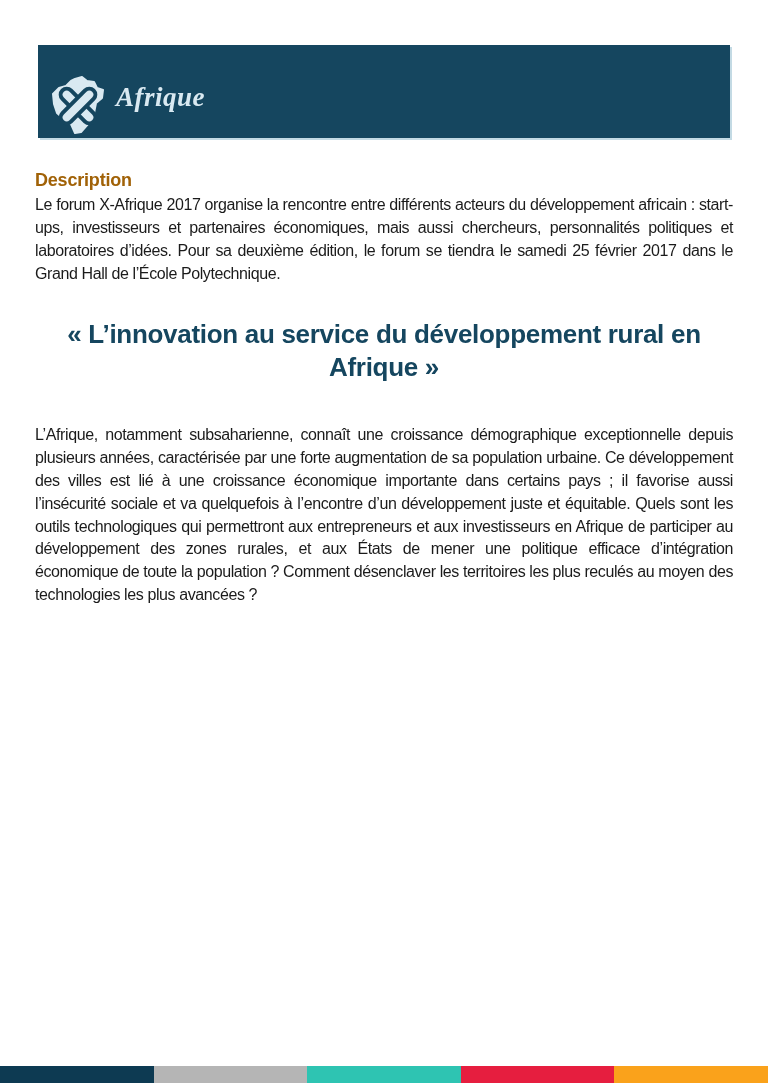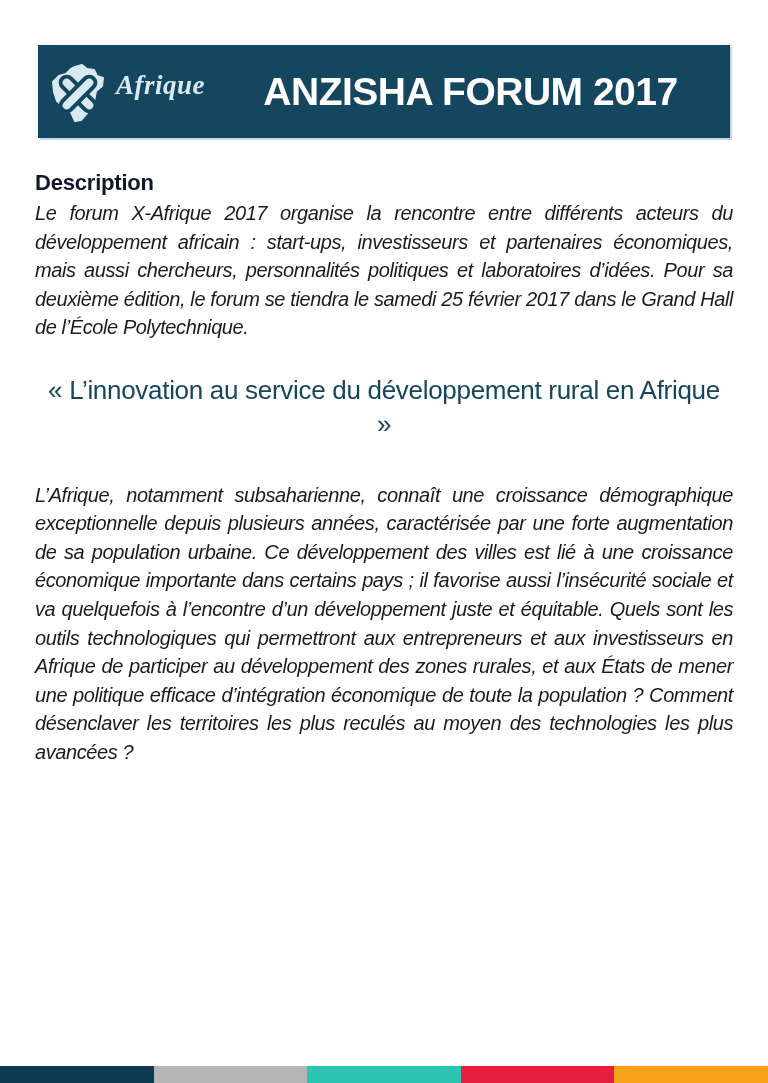--- a/index.html
+++ b/index.html
@@ -8,21 +8,21 @@
     width:768px;height:1083px;
     background:#ffffff;
     font-family:"Liberation Sans", sans-serif;
     overflow:hidden;
   }
   
   .header{
     position:absolute;left:38px;top:45px;width:692px;height:93px;
     background:#15465f;
     box-shadow:2px 2px 0 #c3dae4;
-    display:flex;align-items:center;gap:24px;
+    display:flex;align-items:flex-end;gap:24px;
   }
   .logo{
     display:flex;align-items:flex-start;
     padding-left:10px;padding-top:6px;
     flex:0 0 auto;
   }
   .logo svg{display:block;}
   .brand-text{
     font-family:"Liberation Serif", serif;
     font-style:italic;font-weight:bold;
@@ -36,35 +36,34 @@
     font-size:39px;letter-spacing:-0.5px;
     padding-right:18px;
     white-space:nowrap;
   }
   
   .content{
     position:absolute;left:35px;right:35px;top:170px;
     color:#1b1b1b;
   }
   .section-heading{
-    margin:0;font-size:22px;font-weight:bold;color:#0f172a;
+    margin:0;font-size:18px;font-weight:bold;color:#a16207;
     letter-spacing:-0.2px;
   }
   .body-text{
     margin:3px 0 0 0;
-    font-size:20px;line-height:1.43;
+    font-size:16px;line-height:1.43;
     text-align:justify;
     letter-spacing:-0.4px;
     color:#1b1b1b;
-    font-style:italic;
   }
   .theme-section{margin-top:27px;}
   .quote{
     margin-top:32px;
-    font-size:26px;font-weight:normal;color:#15465f;
+    font-size:26px;font-weight:bold;color:#15465f;
     text-align:center;line-height:1.3;
     letter-spacing:-0.3px;
     padding:0 10px;
   }
   .main-para{margin-top:39px;}
   
   .footer-stripes{
     position:absolute;left:0;right:0;bottom:0;height:17px;
     display:flex;
   }
@@ -83,21 +82,20 @@
           <path d="M27 3 L34 1 L39 5 L46 6 L49 12 L55 14 L54 22 L48 27 L46 37 L40 48 L33 56 L27 57 L23 48 L16 43 L9 37 L6 28 L5 18 L11 12 L18 10 L23 5 Z" fill="#d9e9f1" stroke="#d9e9f1" stroke-width="2" stroke-linejoin="round"></path>
 
           <g transform="translate(30,30)">
             <rect x="-22" y="-6" width="44" height="12" rx="6" transform="rotate(45)" fill="#d9e9f1" stroke="#15465f" stroke-width="4"></rect>
             <rect x="-22" y="-6" width="44" height="12" rx="6" transform="rotate(-45)" fill="#d9e9f1" stroke="#15465f" stroke-width="4"></rect>
           </g>
         </svg>
       </span>
       <span class="brand-text">Afrique</span>
     </div>
-    <div class="title">ANZISHA FORUM 2017</div>
   </div>
 
   <div class="content">
 
     <div class="description-section">
       <h2 class="section-heading">Description</h2>
       <p class="body-text">Le forum X-Afrique 2017 organise la rencontre entre différents acteurs du développement africain : start-ups, investisseurs et partenaires économiques, mais aussi chercheurs, personnalités politiques et laboratoires d’idées. Pour sa deuxième édition, le forum se tiendra le samedi 25 février 2017 dans le Grand Hall de l’École Polytechnique.</p>
     </div>
 
     <div class="theme-section">

